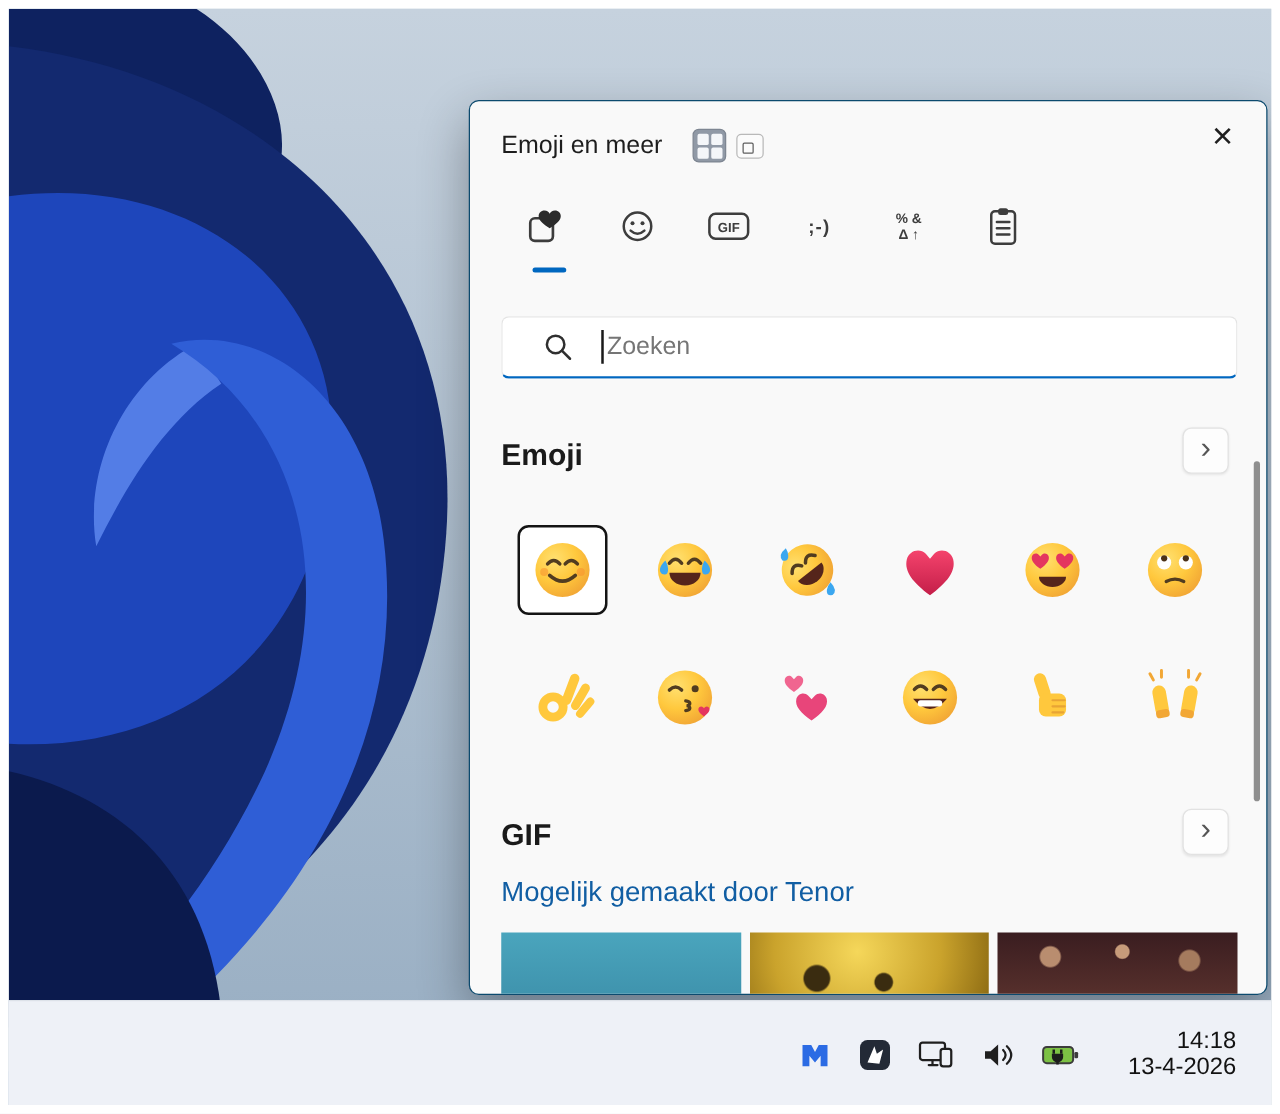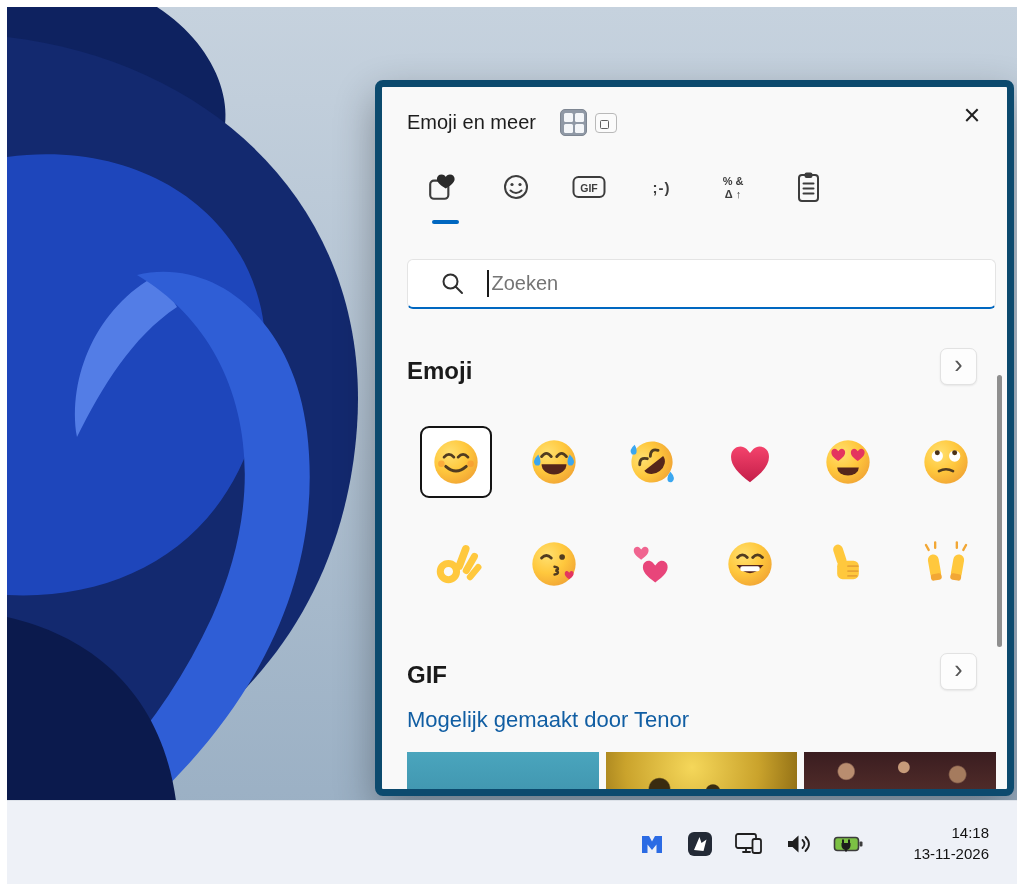--- a/index.html
+++ b/index.html
@@ -6,21 +6,21 @@
   html,body { width:1024px; height:891px; overflow:hidden; background:#ffffff;
               font-family:"Liberation Sans", sans-serif; }
 
   .screen { position:absolute; left:7px; top:7px; width:1010px; height:877px;
             overflow:hidden; background:#aebfce; }
 
   .wallpaper { position:absolute; inset:0; width:100%; height:100%; }
 
   
   .panel { position:absolute; left:368px; top:73px; width:639px; height:716px;
-           background:#f9f9f9; border:7px solid #0c4a6e; border-radius:8px;
+           background:#f9f9f9; border:1px solid #0c4a6e; border-radius:8px;
            box-shadow:0 16px 40px rgba(0,0,0,.32); overflow:hidden; }
 
   .panel-title { position:absolute; left:25px; top:24px; font-size:20px; color:#1d1d1d; }
 
   .btn-grid { position:absolute; left:178px; top:22px; width:27px; height:27px;
               border-radius:5px; background:#9099a6; border:1px solid #7e8692;
               display:grid; grid-template-columns:9px 9px; grid-template-rows:9px 9px;
               gap:2px; place-content:center; }
   .btn-grid span { background:#f4f6f9; border-radius:1.5px; }
 
@@ -87,21 +87,21 @@
   .scroll-thumb { position:absolute; right:5px; top:288px; width:5px; height:272px;
                   background:#8f8f8f; border-radius:3px; }
 
   
   .taskbar { position:absolute; left:0; right:0; bottom:0; height:84px;
              background:#eef1f7; border-top:1px solid #dde2e9; }
   .tray { position:absolute; right:153px; bottom:26px; display:flex;
           align-items:center; gap:21px; }
   .tray-icon { display:flex; align-items:center; justify-content:center; }
   .clock { position:absolute; right:28px; bottom:20px; text-align:right;
-           font-size:15px; color:#121212; line-height:21px; }
+           font-size:19px; color:#121212; line-height:21px; }
 </style>
 </head>
 <body>
 
 <svg width="0" height="0" style="position:absolute">
   <defs>
     <radialGradient id="fg" cx="35%" cy="30%" r="75%">
       <stop offset="0%" stop-color="#FFE070"></stop>
       <stop offset="55%" stop-color="#FFC83D"></stop>
       <stop offset="100%" stop-color="#F2A735"></stop>
@@ -370,16 +370,16 @@
           <rect x="26.5" y="10.5" width="3" height="5" rx="1" fill="#3c3c3c"></rect>
           <path d="M10 8.5 v3.5 M16 8.5 v3.5" stroke="#1c1c1c" stroke-width="2"></path>
           <path d="M8.5 12 h9 v2.5 a4.5 4.5 0 0 1 -9 0 z" fill="#1c1c1c"></path>
           <path d="M13 17.5 v3" stroke="#1c1c1c" stroke-width="2"></path>
         </svg>
       </div>
     </div>
 
     <div class="clock">
       <div>14:18</div>
-      <div>13-11-2026</div>
+      <div>13-4-2026</div>
     </div>
   </div>
 </div>
 
 </body></html>

